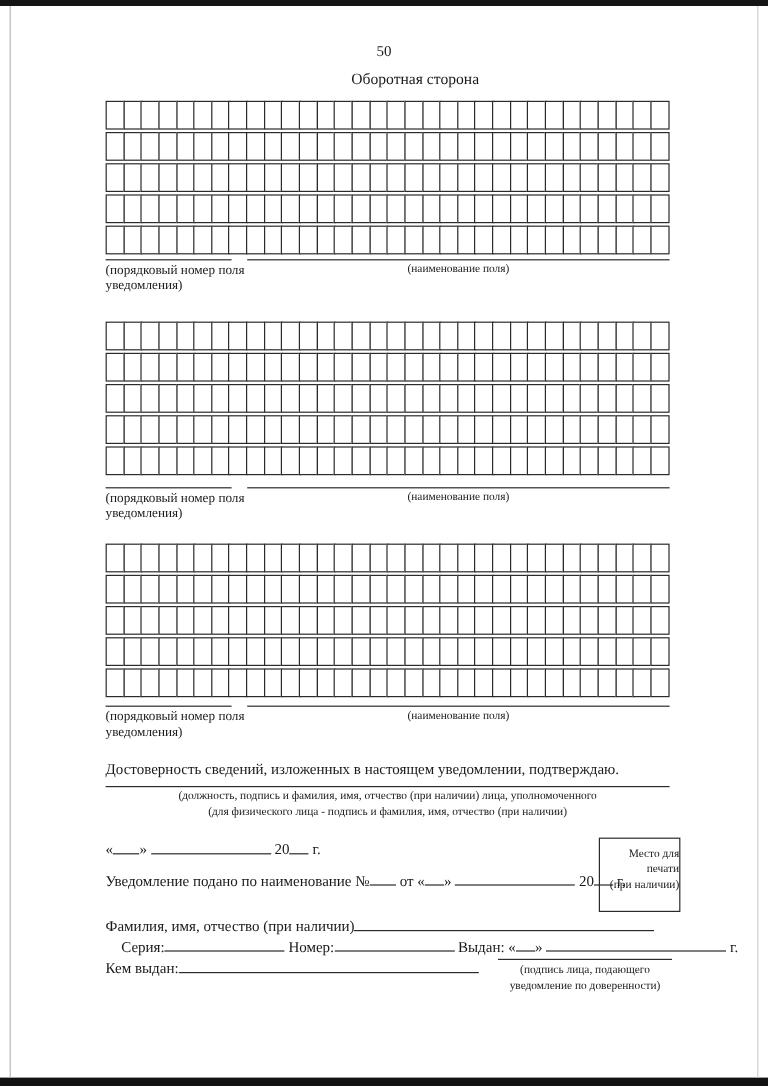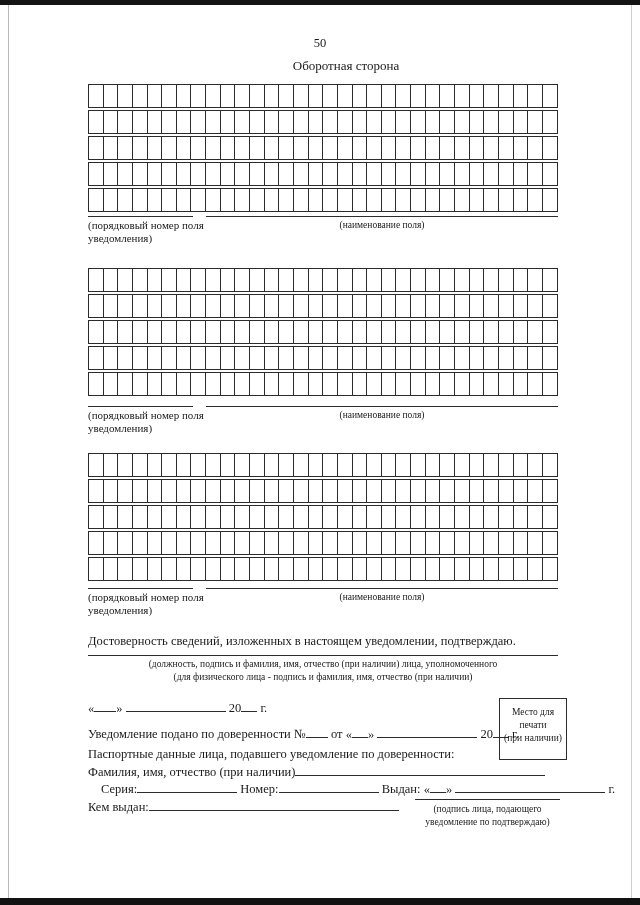--- a/index.html
+++ b/index.html
@@ -184,21 +184,21 @@
     white-space: nowrap;
   }
 
   
   .stamp-box {
     position: absolute;
     left: 499px; top: 698px;
     width: 68px; height: 62px;
     border: 1px solid #2b2b2b;
     box-sizing: border-box;
-    text-align: center;
+    text-align: right;
     font-size: 9.5px;
     line-height: 13px;
     padding-top: 7px;
   }
 
   
   .sig-rule {
     position: absolute;
     left: 415px; top: 799px;
     width: 145px; height: 0;
@@ -775,29 +775,28 @@
   </div>
 
   <div class="date-line">
     <span>«</span><span class="blank-s"></span><span>»</span>
     <span class="blank-m"></span>
     <span>20</span><span class="blank-xs"></span>
     <span>г.</span>
   </div>
 
   <div class="proxy-line">
-    <span>Уведомление подано по доверенности №</span><span class="blank-s"></span>
+    <span>Уведомление подано по наименование №</span><span class="blank-s"></span>
     <span>от</span>
     <span>«</span><span class="blank-xs"></span><span>»</span>
     <span class="blank-m"></span>
     <span>20</span><span class="blank-xs"></span>
     <span>г.</span>
   </div>
 
-  <div class="passport-line">Паспортные данные лица, подавшего уведомление по доверенности:</div>
 
   <div class="fio-line">
     <span>Фамилия, имя, отчество (при наличии)</span><span class="blank-xl"></span>
   </div>
 
   <div class="series-line">
     <span>Серия:</span><span class="blank-m"></span>
     <span>Номер:</span><span class="blank-m"></span>
     <span>Выдан:</span>
     <span>«</span><span class="blank-xs"></span><span>»</span>
@@ -811,16 +810,16 @@
 
   <div class="stamp-box">
     <div>Место для</div>
     <div>печати</div>
     <div>(при наличии)</div>
   </div>
 
   <div class="sig-rule"></div>
   <div class="sig-caption">
     <div>(подпись лица, подающего</div>
-    <div>уведомление по подтверждаю)</div>
+    <div>уведомление по доверенности)</div>
   </div>
 
 </div>
 
 </body></html>

